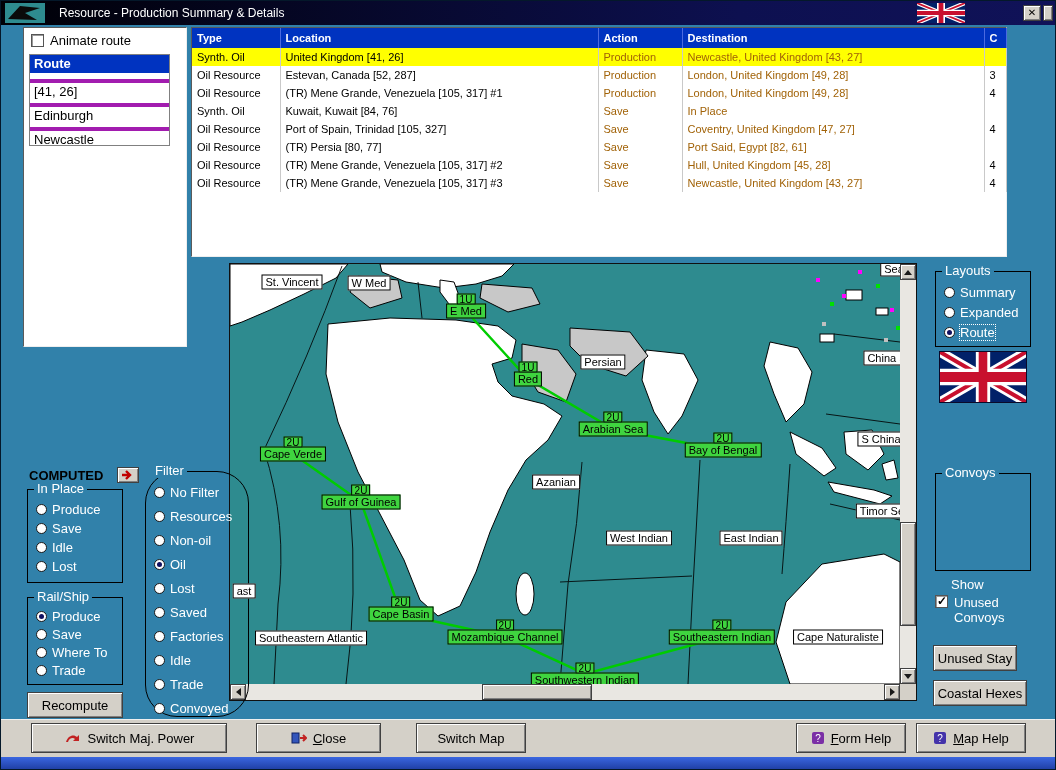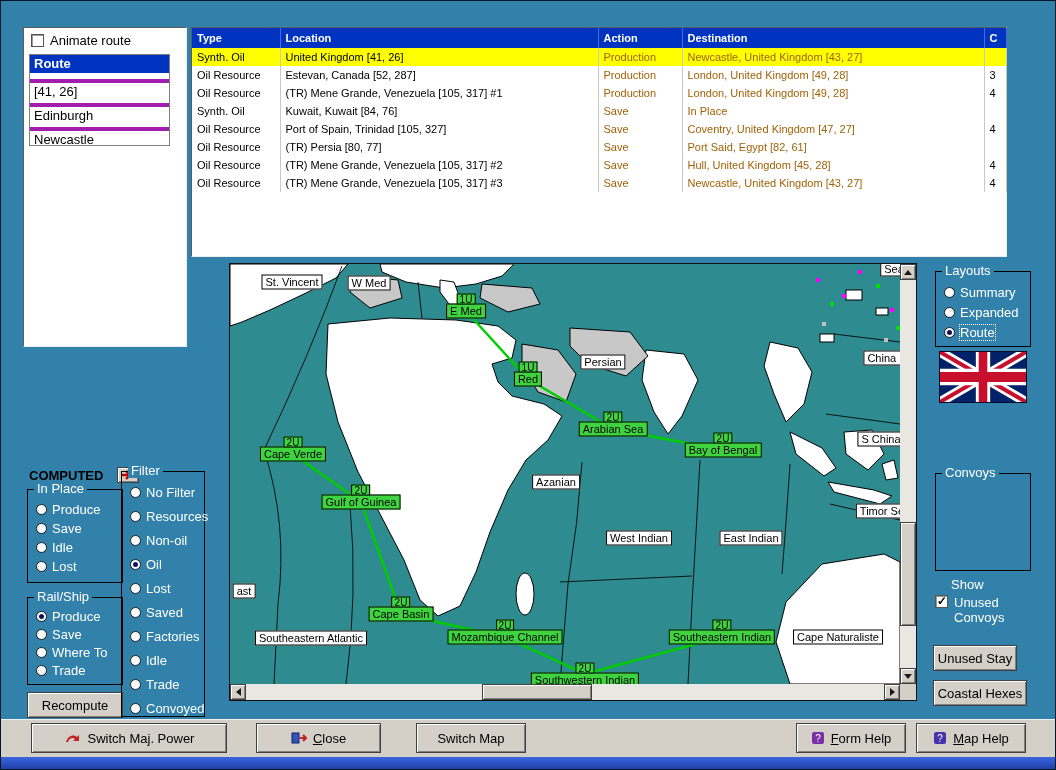--- a/index.html
+++ b/index.html
@@ -78,20 +78,40 @@
   .computed-btn{width:22px;height:16px;display:flex;align-items:center;justify-content:center;}
   .show-title{position:absolute;left:950px;top:576px;color:#fff;font-size:13px;}
   .show-check{position:absolute;left:934px;top:594px;display:flex;gap:6px;color:#fff;font-size:13px;line-height:15px;}
   .flag-panel{position:absolute;left:938px;top:350px;width:88px;height:52px;border:1px solid #0a0a2a;}
 </style>
 </head>
 <body>
 
 <div class="window">
 
+  <div class="titlebar">
+    <div class="app-icon">
+      <svg width="40" height="20">
+          <rect width="40" height="20" fill="#2E8B8F"></rect>
+          <path d="M3 16 L15 3 L35 5 L20 10 L32 17 Z" fill="#0a0a0a"></path>
+        </svg>
+    </div>
+    <div class="title-text">Resource - Production Summary &amp; Details</div>
+    <div class="tb-flag">
+      <svg width="48" height="20" viewBox="0 0 60 30" preserveAspectRatio="none">
+        <rect width="60" height="30" fill="#012169"></rect>
+        <path d="M0,0 L60,30 M60,0 L0,30" stroke="#FFF" stroke-width="6"></path>
+        <path d="M0,0 L60,30 M60,0 L0,30" stroke="#C8102E" stroke-width="2.5"></path>
+        <path d="M30,0 V30 M0,15 H60" stroke="#FFF" stroke-width="10"></path>
+        <path d="M30,0 V30 M0,15 H60" stroke="#C8102E" stroke-width="6"></path>
+      </svg>
+    </div>
+    <div class="tb-btn" style="right:14px;width:18px;">✕</div>
+    <div class="tb-btn" style="right:2px;width:10px;"></div>
+  </div>
 
   <div class="panel-white" style="left:22px;top:26px;width:164px;height:320px;">
     <div class="animate-row">
       <span class="cb"></span>
       <span>Animate route</span>
     </div>
     <div class="route-list">
       <div class="hdr">Route</div>
       <div class="item">[41, 26]</div>
       <div class="item">Edinburgh</div>
@@ -408,21 +428,21 @@
         <span class="radio"></span>
         <span>Trade</span>
       </div>
     </div>
   </div>
 
   <div class="btn raised" style="left:26px;top:691px;width:96px;height:26px;">
     <span class="lbl">Recompute</span>
   </div>
 
-  <div class="group" style="left:120px;top:470px;width:84px;height:246px;">
+  <div class="group" style="left:144px;top:470px;width:104px;height:246px;border-radius:32px;">
     <span class="legend">Filter</span>
     <div class="group-body" style="padding-top:13px;gap:9px;">
       <div class="opt">
         <span class="radio"></span>
         <span>No Filter</span>
       </div>
       <div class="opt">
         <span class="radio"></span>
         <span>Resources</span>
       </div>

